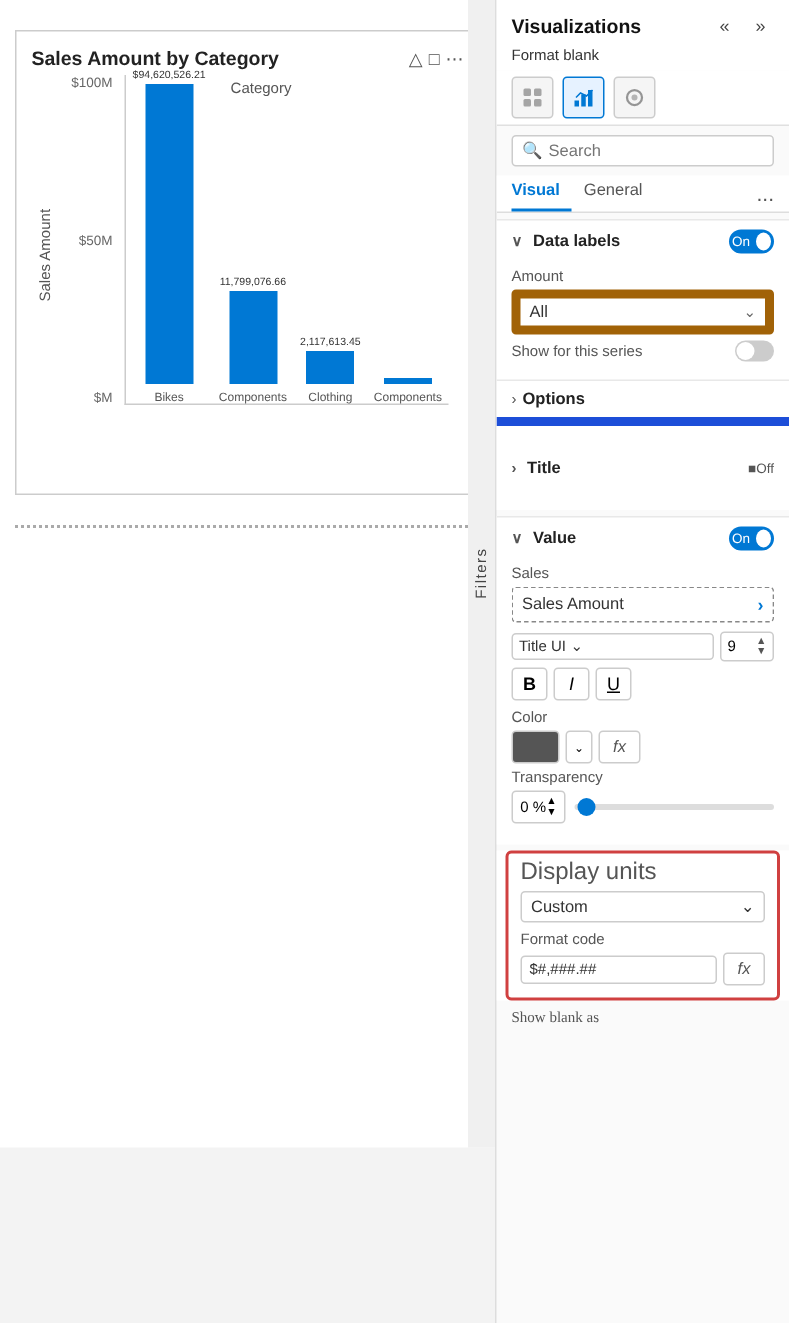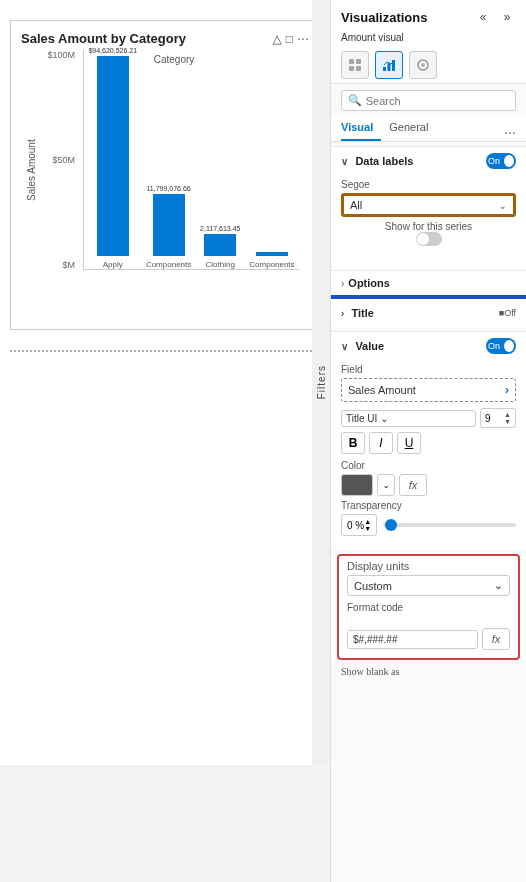--- a/index.html
+++ b/index.html
@@ -355,21 +355,21 @@
       padding: 4px 10px 8px;
     }
 
     .field-label {
       font-size: 10px;
       color: #555;
       margin-bottom: 3px;
     }
 
     .dropdown {
-      border: 3px solid #a16207;
+      border: 6px solid #a16207;
       border-radius: 3px;
       padding: 3px 6px;
       font-size: 11px;
       color: #333;
       display: flex;
       align-items: center;
       justify-content: space-between;
       cursor: pointer;
       background: #fff;
       margin-bottom: 4px;
@@ -377,22 +377,21 @@
 
     .dropdown-arrow {
       font-size: 10px;
       color: #666;
     }
 
     .show-series-row {
       display: flex;
       align-items: center;
       justify-content: space-between;
-      margin-bottom: 16px;
-      flex-direction: column;
+      margin-bottom: 4px;
     }
 
     .show-series-label {
       font-size: 10px;
       color: #555;
     }
 
     .toggle-small-off {
       background: #ccc;
       border-radius: 8px;
@@ -430,22 +429,22 @@
 
     .chevron-right {
       font-size: 10px;
       color: #555;
     }
 
     .title-section {
       display: flex;
       align-items: center;
       justify-content: space-between;
-      padding: 8px 10px;
-      border-top: 4px solid #1d4ed8;
+      padding: 22px 10px;
+      border-top: 6px solid #1d4ed8;
       cursor: pointer;
       background: #fff;
     }
 
     .title-right {
       display: flex;
       align-items: center;
       gap: 6px;
     }
 
@@ -643,21 +642,21 @@
     }
 
     .display-units-box {
       border: 2px solid #d04040;
       border-radius: 4px;
       padding: 4px 8px 8px;
       margin: 0 6px;
     }
 
     .display-units-label {
-      font-size: 11px;
+      font-size: 16px;
       color: #555;
       margin-bottom: 3px;
     }
 
     .display-units-dropdown {
       border: 1px solid #ccc;
       border-radius: 3px;
       padding: 3px 6px;
       font-size: 11px;
       color: #333;
@@ -665,21 +664,21 @@
       align-items: center;
       justify-content: space-between;
       cursor: pointer;
       background: #fff;
       margin-bottom: 6px;
     }
 
     .format-code-label {
       font-size: 10px;
       color: #555;
-      margin-bottom: 15px;
+      margin-bottom: 3px;
     }
 
     .format-code-row {
       display: flex;
       align-items: center;
       gap: 4px;
     }
 
     .format-code-input {
       border: 1px solid #ccc;
@@ -722,21 +721,21 @@
         <div class="y-ticks">
           <span class="y-tick">$100M</span>
           <span class="y-tick">$50M</span>
           <span class="y-tick">$M</span>
         </div>
         <div class="bars-area">
 
           <div class="bar-group">
             <span class="bar-value">$94,620,526.21</span>
             <div class="bar" style="height:200px;background:#0078d4;"></div>
-            <span class="bar-label">Apply</span>
+            <span class="bar-label">Bikes</span>
           </div>
 
           <div class="bar-group">
             <span class="bar-value">11,799,076.66</span>
             <div class="bar" style="height:62px;background:#0078d4;"></div>
             <span class="bar-label">Components</span>
           </div>
 
           <div class="bar-group">
             <span class="bar-value">2,117,613.45</span>
@@ -765,21 +764,21 @@
 <div class="right-panel">
 
   <div class="panel-header">
     <span class="panel-title">Visualizations</span>
     <div class="panel-header-icons">
       <span class="icon-btn">«</span>
       <span class="icon-btn">»</span>
     </div>
   </div>
 
-  <div class="format-visual-label">Amount visual</div>
+  <div class="format-visual-label">Format blank</div>
 
   <div class="viz-tabs">
     <div class="viz-tab-icon">
       <svg width="14" height="14" viewBox="0 0 14 14" fill="none">
         <rect x="1" y="1" width="5" height="5" rx="1" fill="#555" opacity="0.5"></rect>
         <rect x="8" y="1" width="5" height="5" rx="1" fill="#555" opacity="0.5"></rect>
         <rect x="1" y="8" width="5" height="5" rx="1" fill="#555" opacity="0.5"></rect>
         <rect x="8" y="8" width="5" height="5" rx="1" fill="#555" opacity="0.5"></rect>
       </svg>
     </div>
@@ -815,21 +814,21 @@
       <span class="section-title">
         <span style="font-size:10px;color:#555;margin-right:4px;">∨</span>
         <span>Data labels</span>
       </span>
       <div class="toggle-on">
         <span class="toggle-label-small">On</span>
         <div class="knob"></div>
       </div>
     </div>
     <div class="section-body">
-      <div class="field-label">Segoe</div>
+      <div class="field-label">Amount</div>
       <div class="dropdown">
         <span>All</span>
         <span class="dropdown-arrow">⌄</span>
       </div>
       <div class="show-series-row">
         <span class="show-series-label">Show for this series</span>
         <div class="toggle-small-off">
           <div class="knob"></div>
         </div>
       </div>
@@ -856,21 +855,21 @@
       <span class="section-title">
         <span style="font-size:10px;color:#555;margin-right:4px;">∨</span>
         <span>Value</span>
       </span>
       <div class="toggle-on">
         <span class="toggle-label-small">On</span>
         <div class="knob"></div>
       </div>
     </div>
     <div class="section-body">
-      <div class="field-label">Field</div>
+      <div class="field-label">Sales</div>
       <div class="field-box">
         <span>Sales Amount</span>
         <span class="field-box-arrow">›</span>
       </div>
       <div class="font-row">
         <div class="font-dropdown">
           <span>Title UI</span>
           <span>⌄</span>
         </div>
         <div class="font-size-box">

